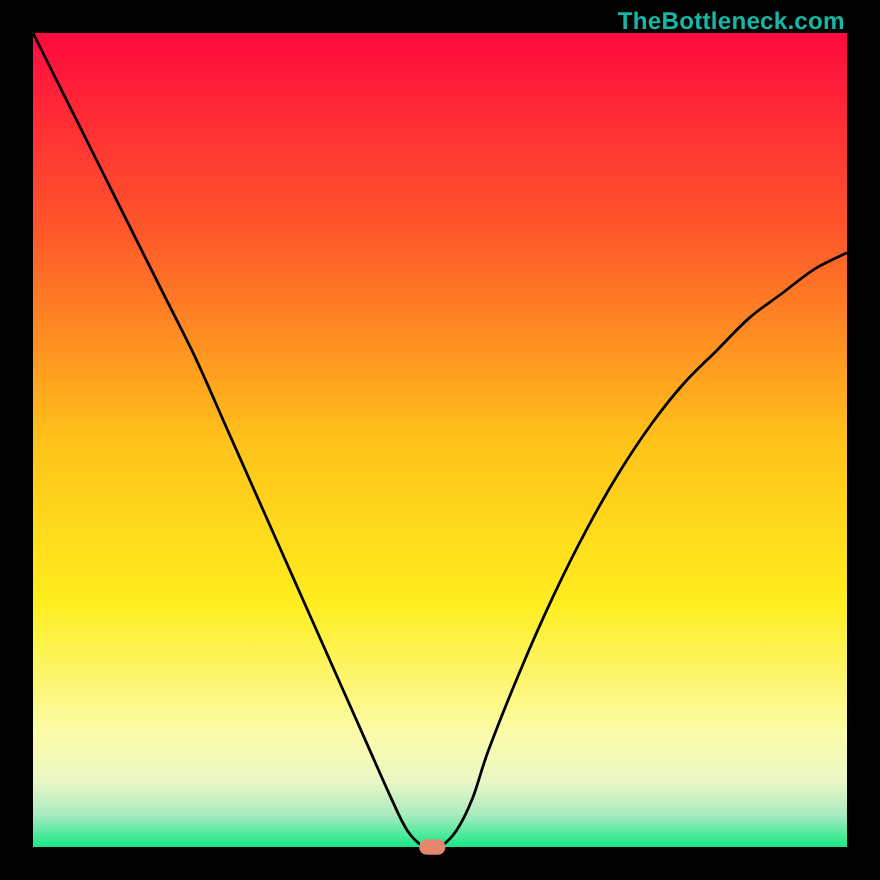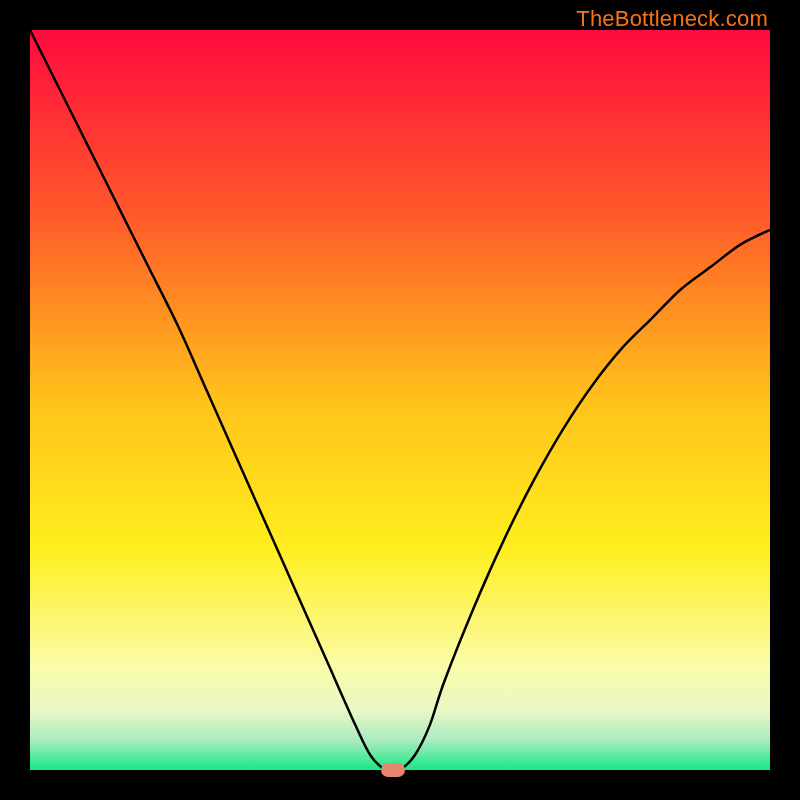--- a/index.html
+++ b/index.html
@@ -30,23 +30,23 @@
     left: 0;
     top: 0;
     width: 740px;
     height: 740px;
     display: block;
   }
   .watermark {
     position: absolute;
     top: 6px;
     right: 32px;
-    color: #f97316;
+    color: #14b8a6;
     font-size: 22px;
-    font-weight: 400;
+    font-weight: 700;
     letter-spacing: 0.2px;
     user-select: none;
   }
   .marker {
     position: absolute;
     width: 24px;
     height: 14px;
     border-radius: 7px;
     background: #e5876d;
     transform: translate(-50%, -50%);

